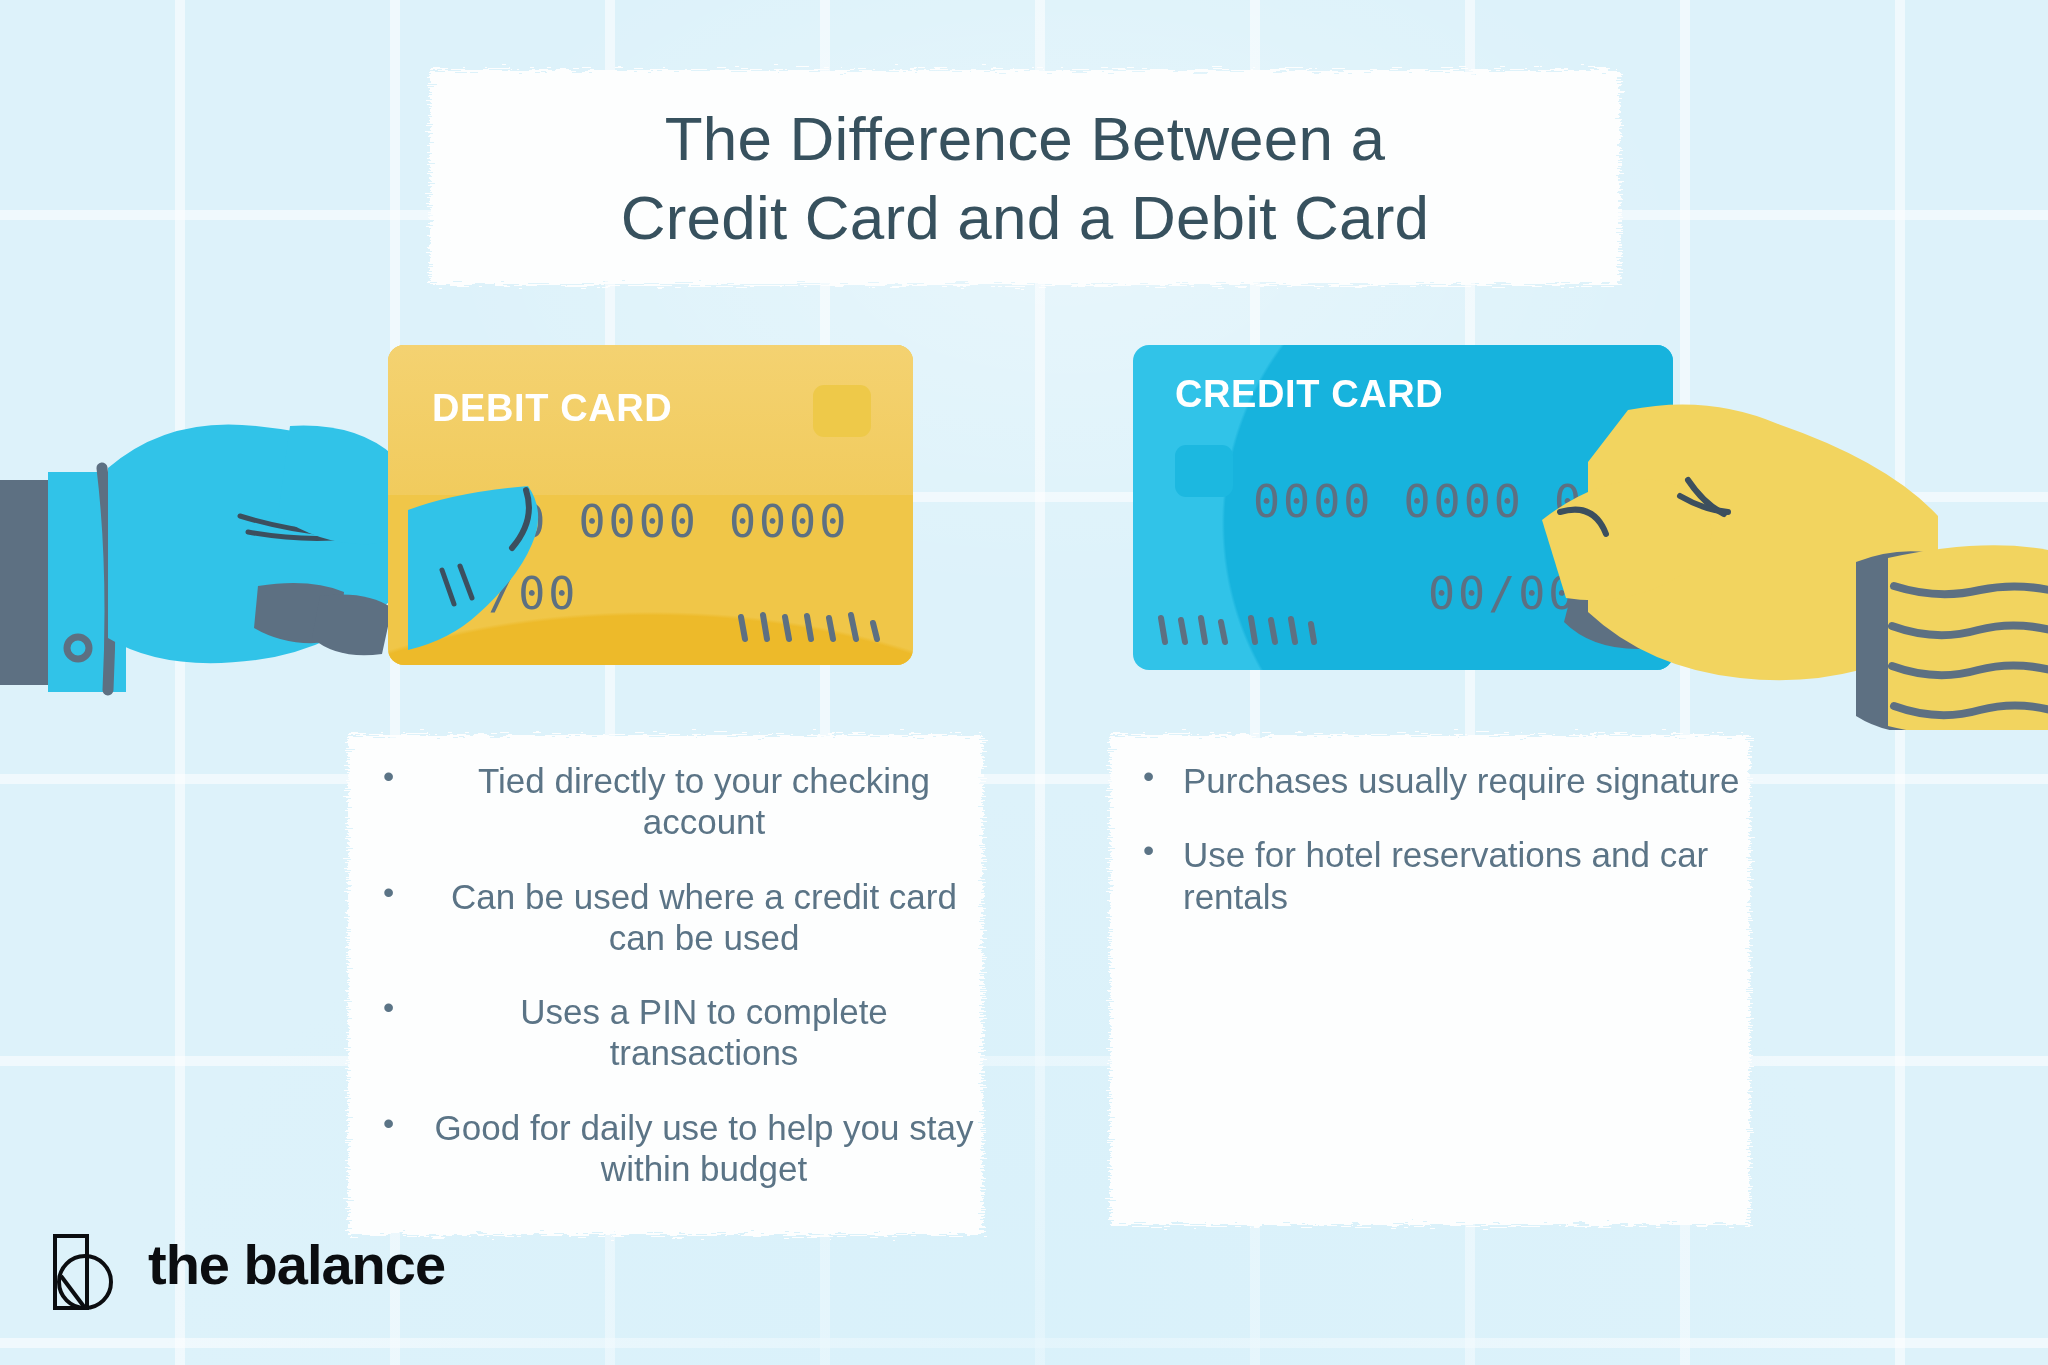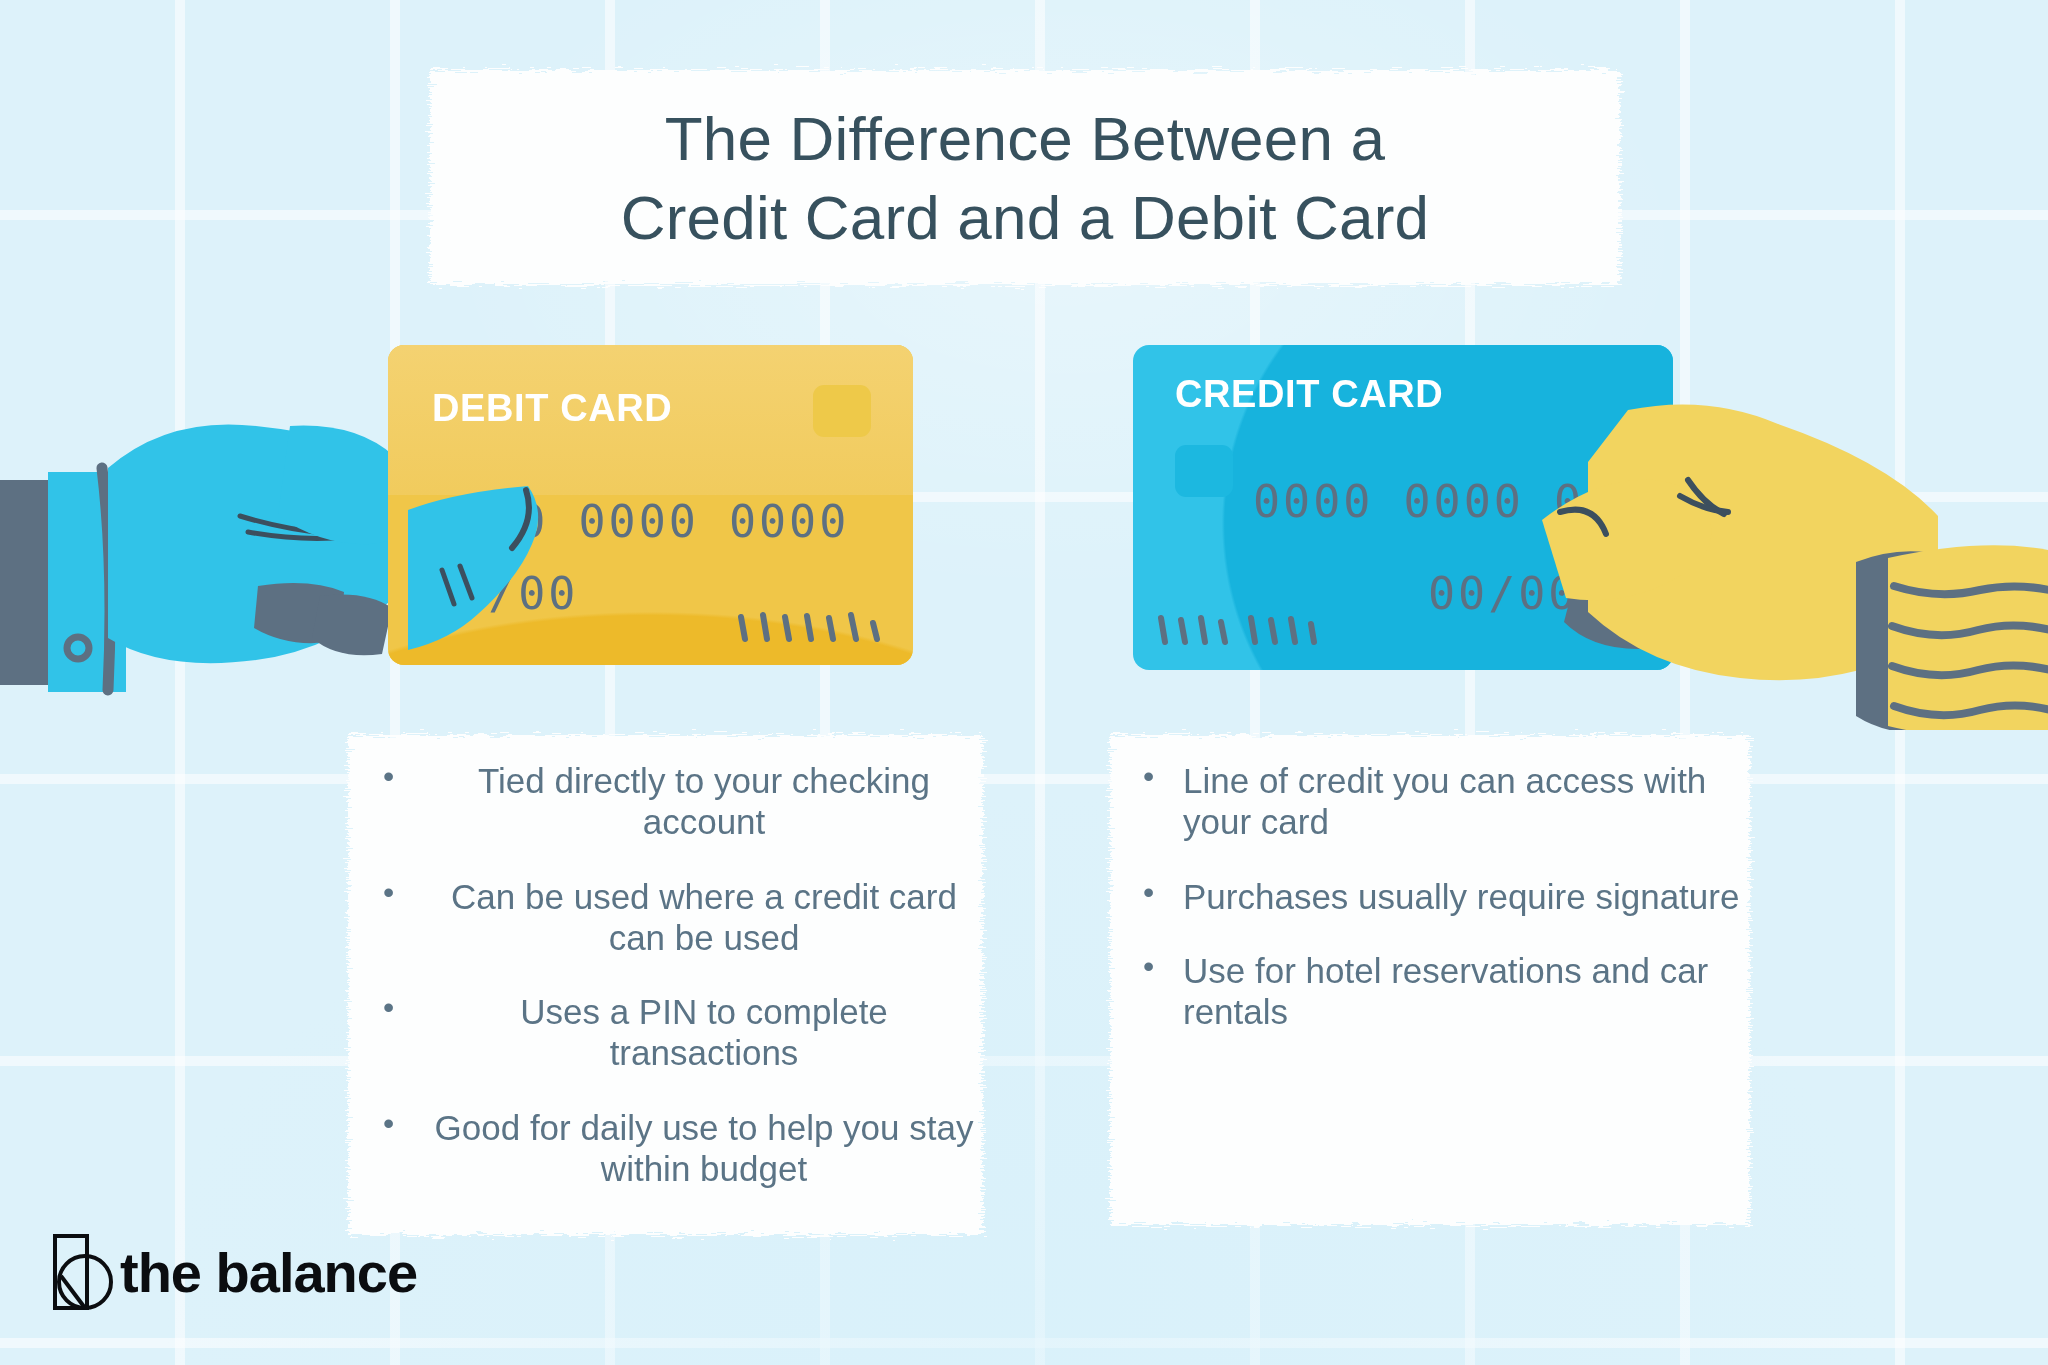--- a/index.html
+++ b/index.html
@@ -113,21 +113,21 @@
   .sig{ position:absolute; }
   #debit-card  .sig{ right:20px; bottom:16px; }
   #credit-card .sig{ left:22px;  bottom:18px; }
 
   
   #hand-left, #hand-right { position:absolute; }
   #hand-left  { left:-10px;  top:420px; }
   #hand-right { right:-10px; top:400px; }
 
   
-  #logo{ position:absolute; left:52px; top:1232px; display:flex; align-items:center; gap:4px; }
+  #logo{ position:absolute; left:52px; top:1232px; display:flex; align-items:flex-start; gap:32px; }
   #logo-word{ font-size:56px; font-weight:bold; color:#0b0d10; letter-spacing:-1px; }
 </style>
 </head>
 <body>
 
 <div id="bg-grid"></div>
 <div id="bg-wash"></div>
 
 <svg width="0" height="0" style="position:absolute">
   <defs>
@@ -234,21 +234,20 @@
 <div class="paper" id="right-panel"></div>
 
 <ul class="bullets" id="left-bullets">
   <li>Tied directly to your checking account</li>
   <li>Can be used where a credit card can be used</li>
   <li>Uses a PIN to complete transactions</li>
   <li>Good for daily use to help you stay within budget</li>
 </ul>
 
 <ul class="bullets" id="right-bullets">
-  <li>Line of credit you can access with your card</li>
   <li>Purchases usually require signature</li>
   <li>Use for hotel reservations and car rentals</li>
 </ul>
 
 <div id="logo">
   <svg width="64" height="80" viewBox="0 0 64 80">
     <rect x="3" y="4" width="32" height="72" fill="none" stroke="#0b0d10" stroke-width="4"></rect>
     <circle cx="33" cy="50" r="26" fill="none" stroke="#0b0d10" stroke-width="4"></circle>
     <path d="M9 44 L33 76" stroke="#0b0d10" stroke-width="4" fill="none"></path>
   </svg>

